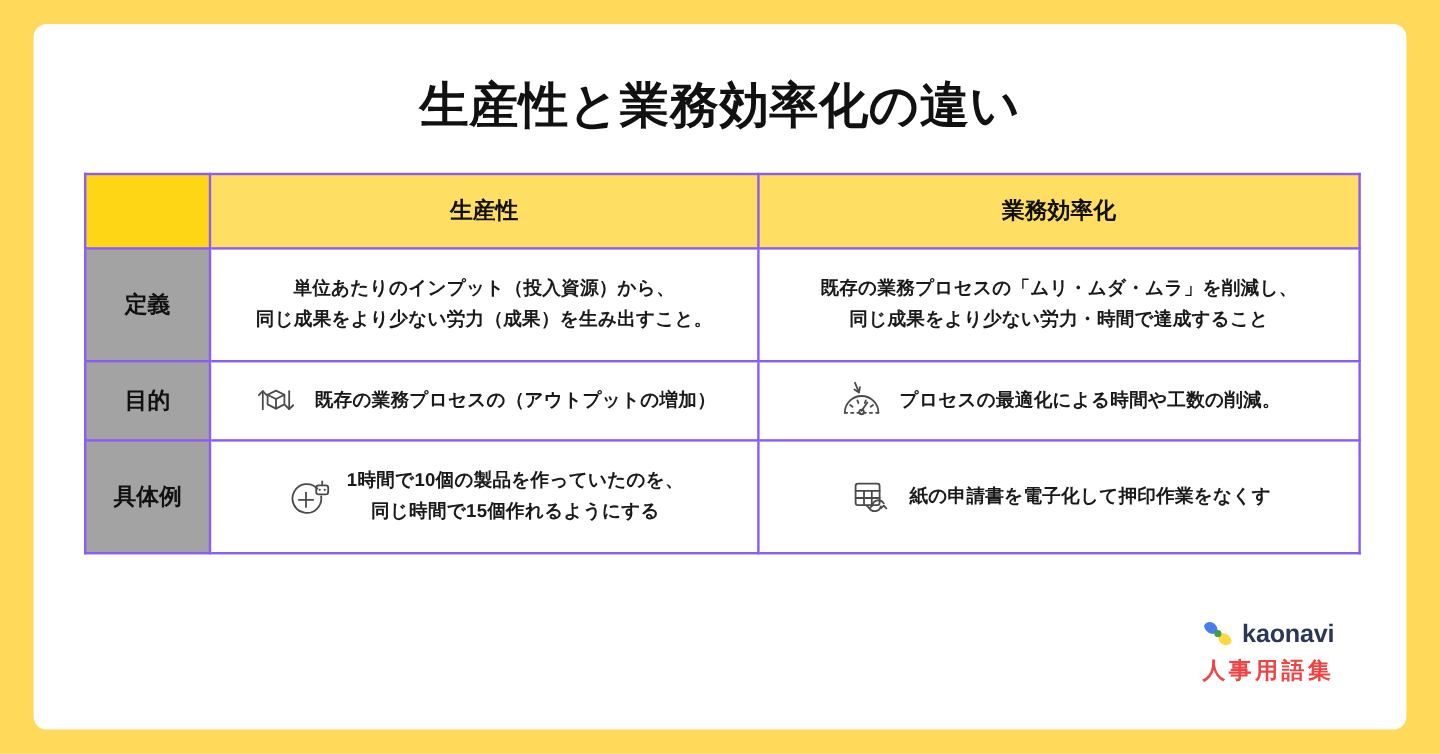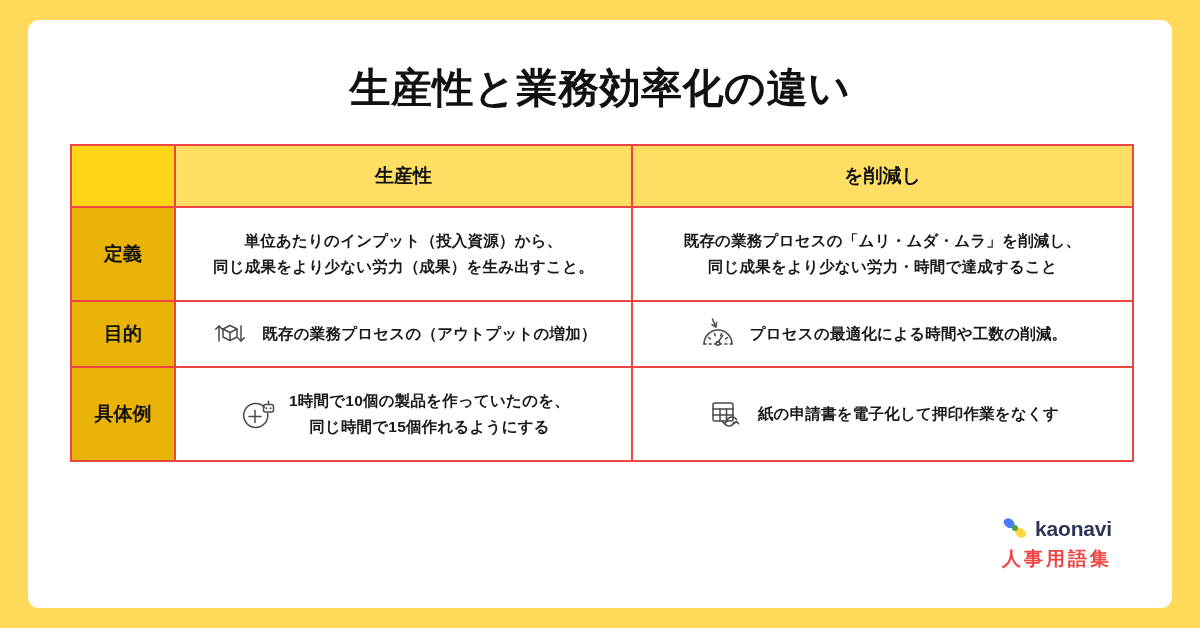--- a/index.html
+++ b/index.html
@@ -61,42 +61,42 @@
     width: 1062px;
     table-layout: fixed;
   }
 
   table.cmp col.c-label { width: 104px; }
   table.cmp col.c-a     { width: 457px; }
   table.cmp col.c-b     { width: 501px; }
 
   table.cmp th,
   table.cmp td {
-    border: 2px solid #ef4444;
+    border: 2px solid #8b5cf6;
     vertical-align: middle;
     padding: 0;
   }
 
   
   .hd-blank {
     background: #FFD616;
     height: 62px;
   }
   .hd-cell {
     background: #FFDF63;
     height: 62px;
     text-align: center;
     font-size: 19px;
     font-weight: 700;
     color: #111111;
   }
 
   
   .row-label {
-    background: #eab308;
+    background: #a3a3a3;
     text-align: center;
     font-size: 19px;
     font-weight: 700;
     color: #111111;
   }
 
   
   .body-cell {
     background: #FFFFFF;
     padding: 14px 16px;
@@ -172,21 +172,21 @@
         <colgroup>
           <col class="c-label">
             <col class="c-a">
             <col class="c-b">
         </colgroup>
 
         <thead>
           <tr>
             <th class="hd-blank"></th>
             <th class="hd-cell">生産性</th>
-            <th class="hd-cell">を削減し</th>
+            <th class="hd-cell">業務効率化</th>
           </tr>
         </thead>
 
         <tbody>
 
           <tr>
             <td class="row-label r-def">定義</td>
             <td class="body-cell r-def">
               <div class="cell-inner">
                 <div class="cell-text">

